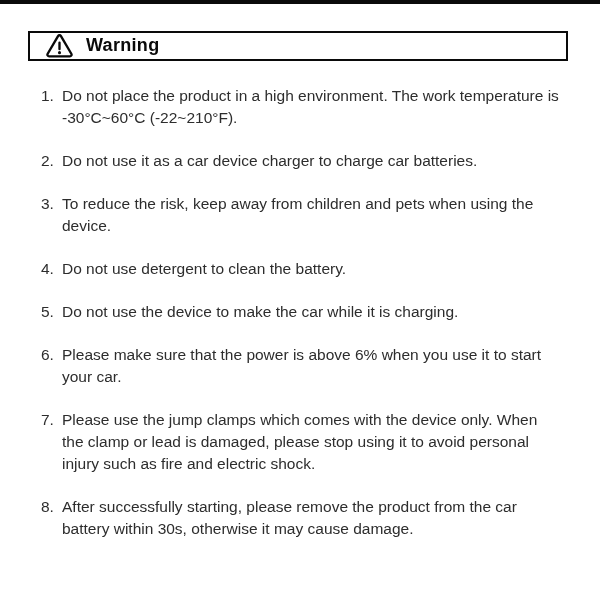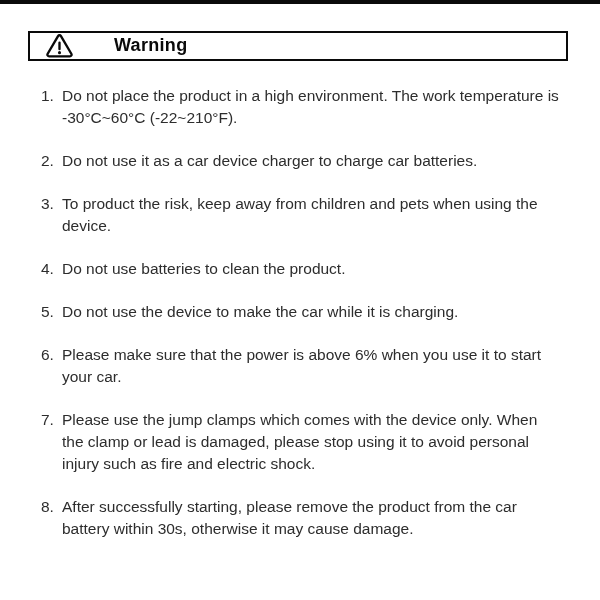--- a/index.html
+++ b/index.html
@@ -28,21 +28,21 @@
     width:540px; height:30px;
     border:2px solid var(--ink);
     background:var(--bg);
     display:flex; align-items:center;
     padding-left:16px;
   }
   .tri-icon{ display:inline-flex; align-items:center; margin-right:13px; }
   .warning-title{
     font-size:18px; font-weight:bold; color:var(--ink);
     letter-spacing:0.3px;
-    position:relative; top:-1px;margin-left:28px;
+    position:relative; top:-1px;
   }
 
   .warning-list{
     position:absolute; left:41px; top:85px;
     width:530px;
     list-style:none;
   }
   .warning-item{
     display:flex;
     margin-bottom:21px;
@@ -80,25 +80,25 @@
     <li class="warning-item">
       <span class="num">1.</span>
       <span class="txt">Do not place the product in a high environment. The work temperature is -30°C~60°C (-22~210°F).</span>
     </li>
     <li class="warning-item">
       <span class="num">2.</span>
       <span class="txt">Do not use it as a car device charger to charge car batteries.</span>
     </li>
     <li class="warning-item">
       <span class="num">3.</span>
-      <span class="txt">To product the risk, keep away from children and pets when using the device.</span>
+      <span class="txt">To reduce the risk, keep away from children and pets when using the device.</span>
     </li>
     <li class="warning-item">
       <span class="num">4.</span>
-      <span class="txt">Do not use batteries to clean the product.</span>
+      <span class="txt">Do not use detergent to clean the battery.</span>
     </li>
     <li class="warning-item">
       <span class="num">5.</span>
       <span class="txt">Do not use the device to make the car while it is charging.</span>
     </li>
     <li class="warning-item">
       <span class="num">6.</span>
       <span class="txt">Please make sure that the power is above 6% when you use it to start your car.</span>
     </li>
     <li class="warning-item">

